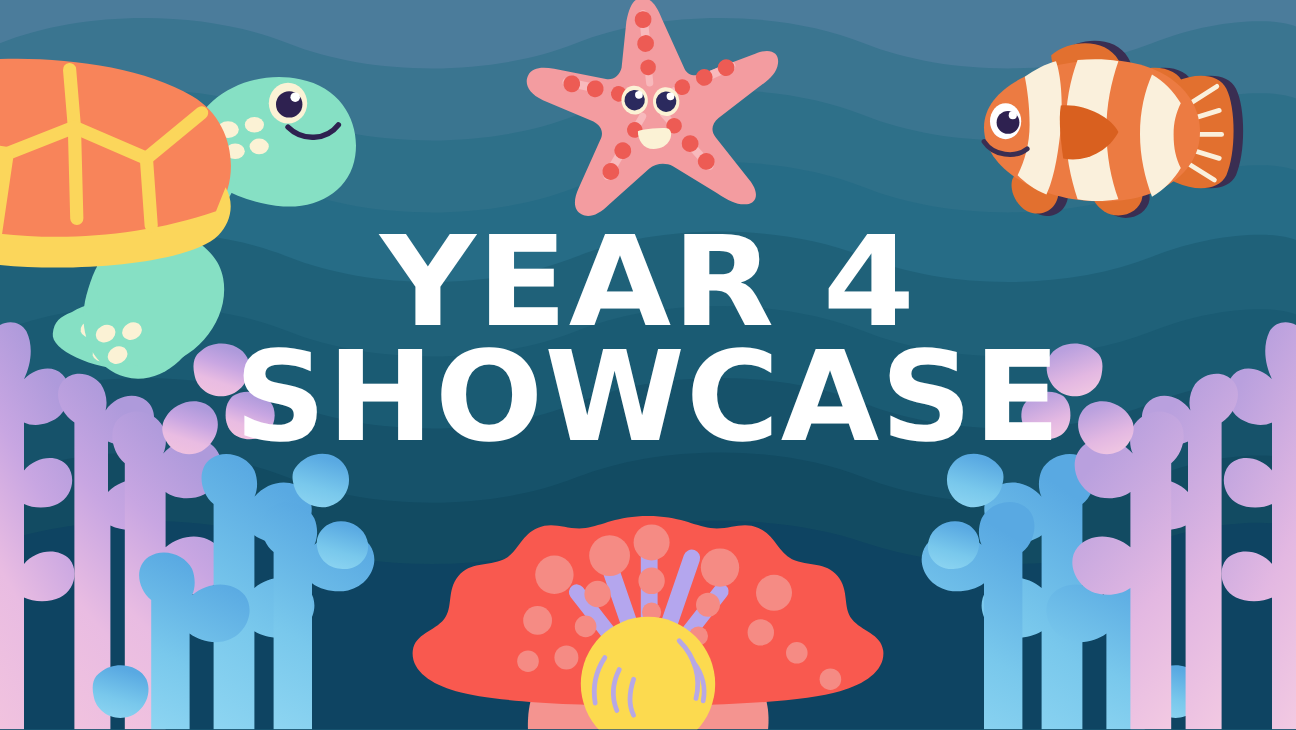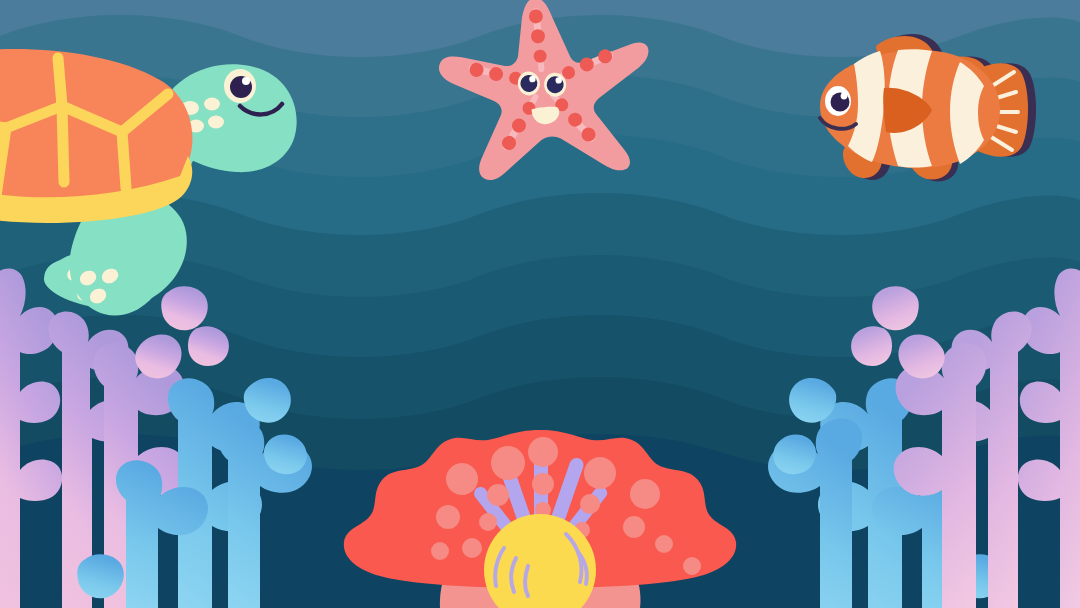--- a/index.html
+++ b/index.html
@@ -371,14 +371,18 @@
       <g stroke="#B4A6EE" stroke-width="4" stroke-linecap="round" fill="none" opacity="0.95">
         <path d="M566,534 C580,548 584,566 580,582"></path>
         <path d="M578,552 C586,562 588,574 586,584"></path>
         <path d="M504,548 C496,560 494,574 496,586"></path>
         <path d="M516,558 C510,570 510,582 514,592"></path>
         <path d="M528,566 C524,578 524,588 528,596"></path>
       </g>
     </g>
   </svg>
 
+  <div id="title-block">
+    <span class="title-line" id="title-line-1">YEAR 4</span>
+    <span class="title-line" id="title-line-2">SHOWCASE</span>
+  </div>
 
 </div>
 
 </body></html>

